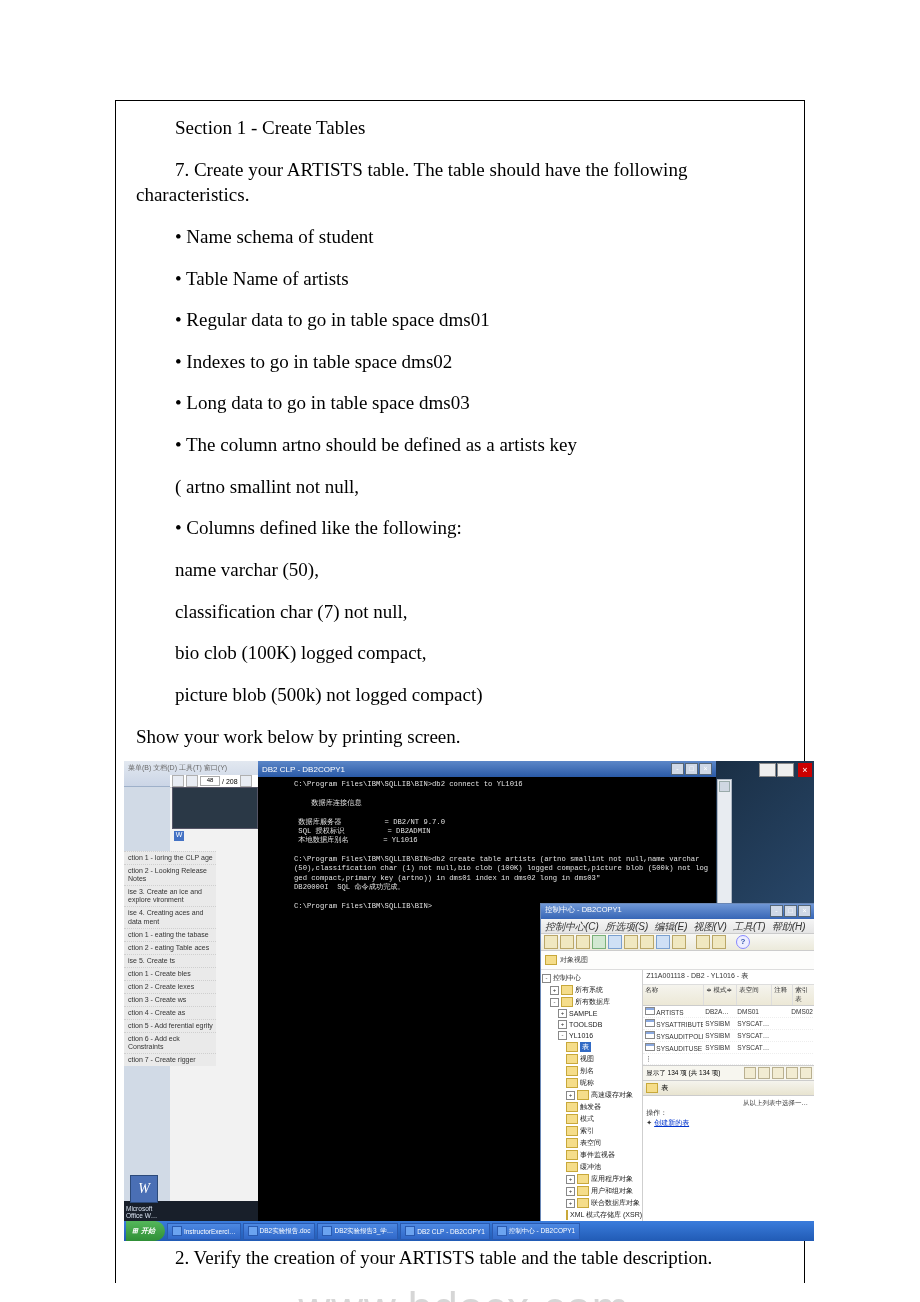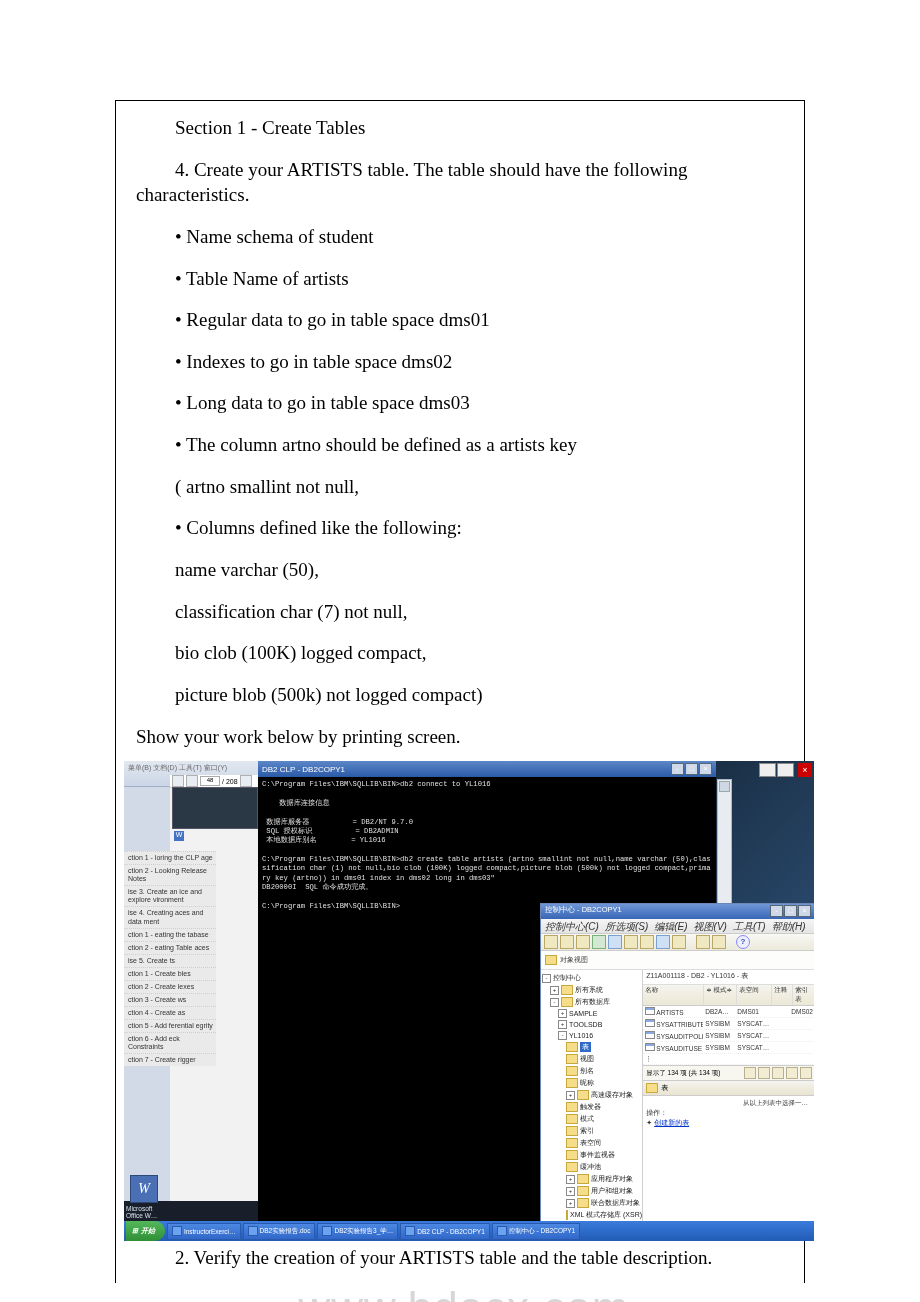--- a/index.html
+++ b/index.html
@@ -163,20 +163,21 @@
     .win-btns { display:flex; gap:1px;}
     .win-btn { width: 11px; height: 10px; background:#cfd8e6; border:1px solid #567; font-size:7px; text-align:center; line-height:9px;}
     .clp-body {
       color: #e0e0e0;
       font-family: "Courier New", monospace;
       font-size: 7.2px;
       padding: 3px 4px;
       line-height: 1.3;
       white-space: pre-wrap;
       word-break: break-all;
+      margin-left: 32px;
     }
     .clp-body .cn { color: #e0e0e0; }
     
     .right-col {
       position: absolute;
       top: 0; right: 0;
       width: 98px;
       height: 460px;
       background: linear-gradient(135deg,#1a2f45 0%, #2a4a6e 50%, #3f6a96 100%);
     }
@@ -317,21 +318,21 @@
     .tb-icon { width:8px; height:8px; background:#6ba3f0; border:1px solid #2a5ab0; }
     .rel { position:relative; z-index:2; }
   </style>
 </head>
 <body>
 
 <div class="page">
   <div class="doc-border">
     <div class="content-wrap">
       <p class="para">Section 1 - Create Tables</p>
-      <p class="para">4. Create your ARTISTS table. The table should have the following characteristics.</p>
+      <p class="para">7. Create your ARTISTS table. The table should have the following characteristics.</p>
       <p class="para">• Name schema of student</p>
       <p class="para">• Table Name of artists</p>
       <p class="para">• Regular data to go in table space dms01</p>
       <p class="para">• Indexes to go in table space dms02</p>
       <p class="para">• Long data to go in table space dms03</p>
       <p class="para">• The column artno should be defined as a artists key</p>
       <p class="para">( artno smallint not null,</p>
       <p class="para">• Columns defined like the following:</p>
       <p class="para"> name varchar (50),</p>
       <p class="para"> classification char (7) not null,</p>

